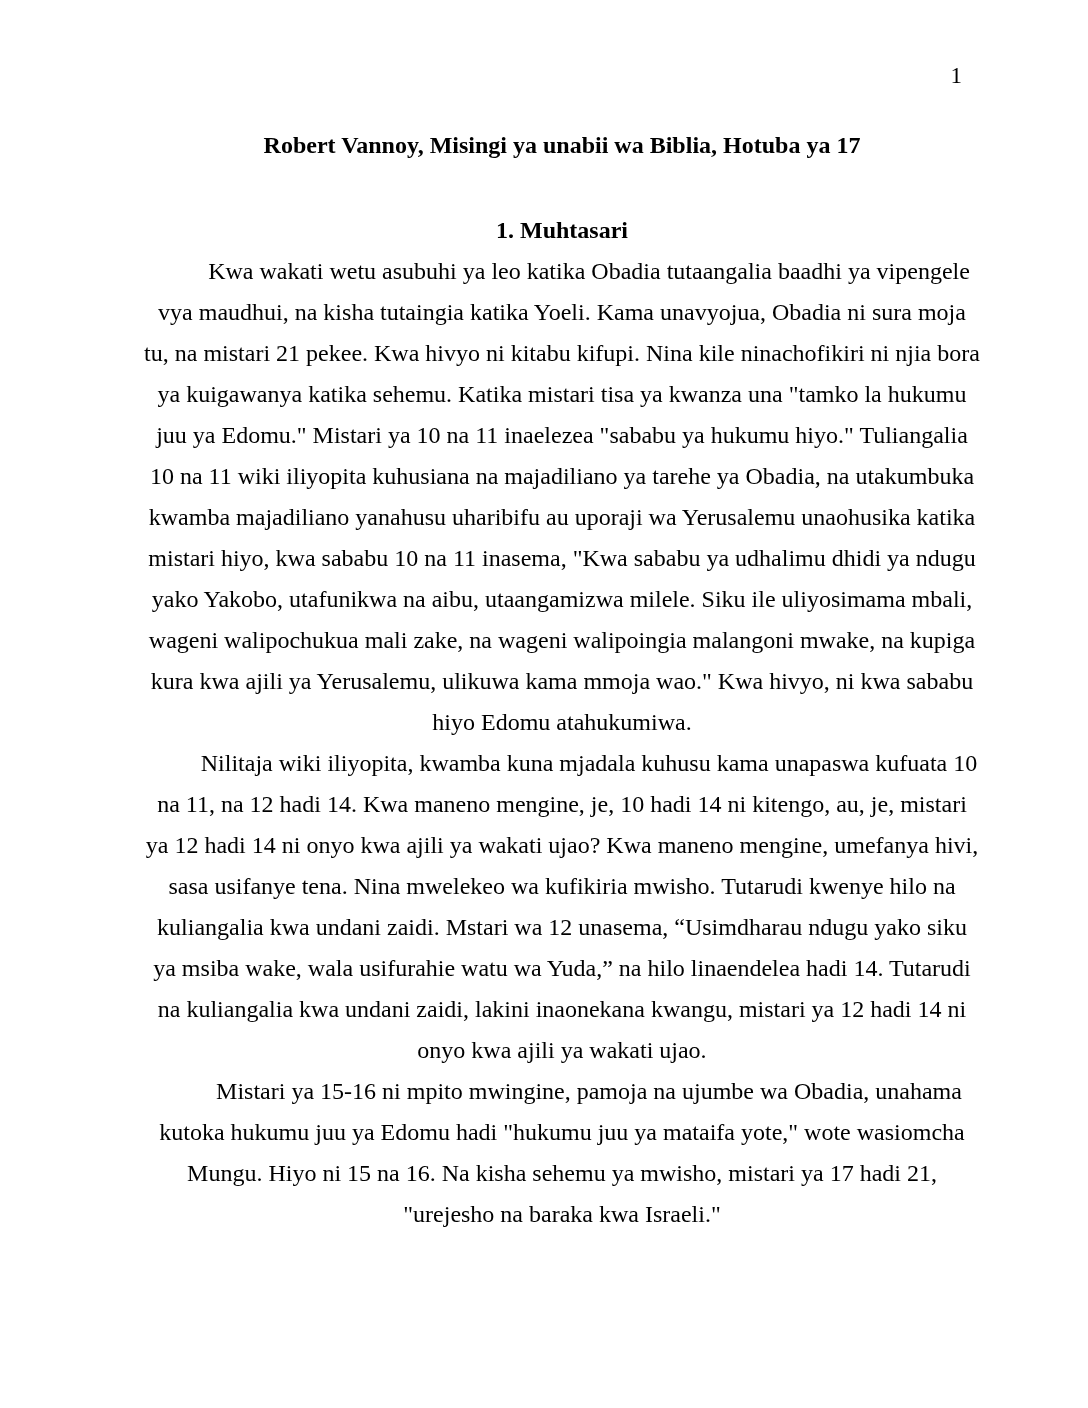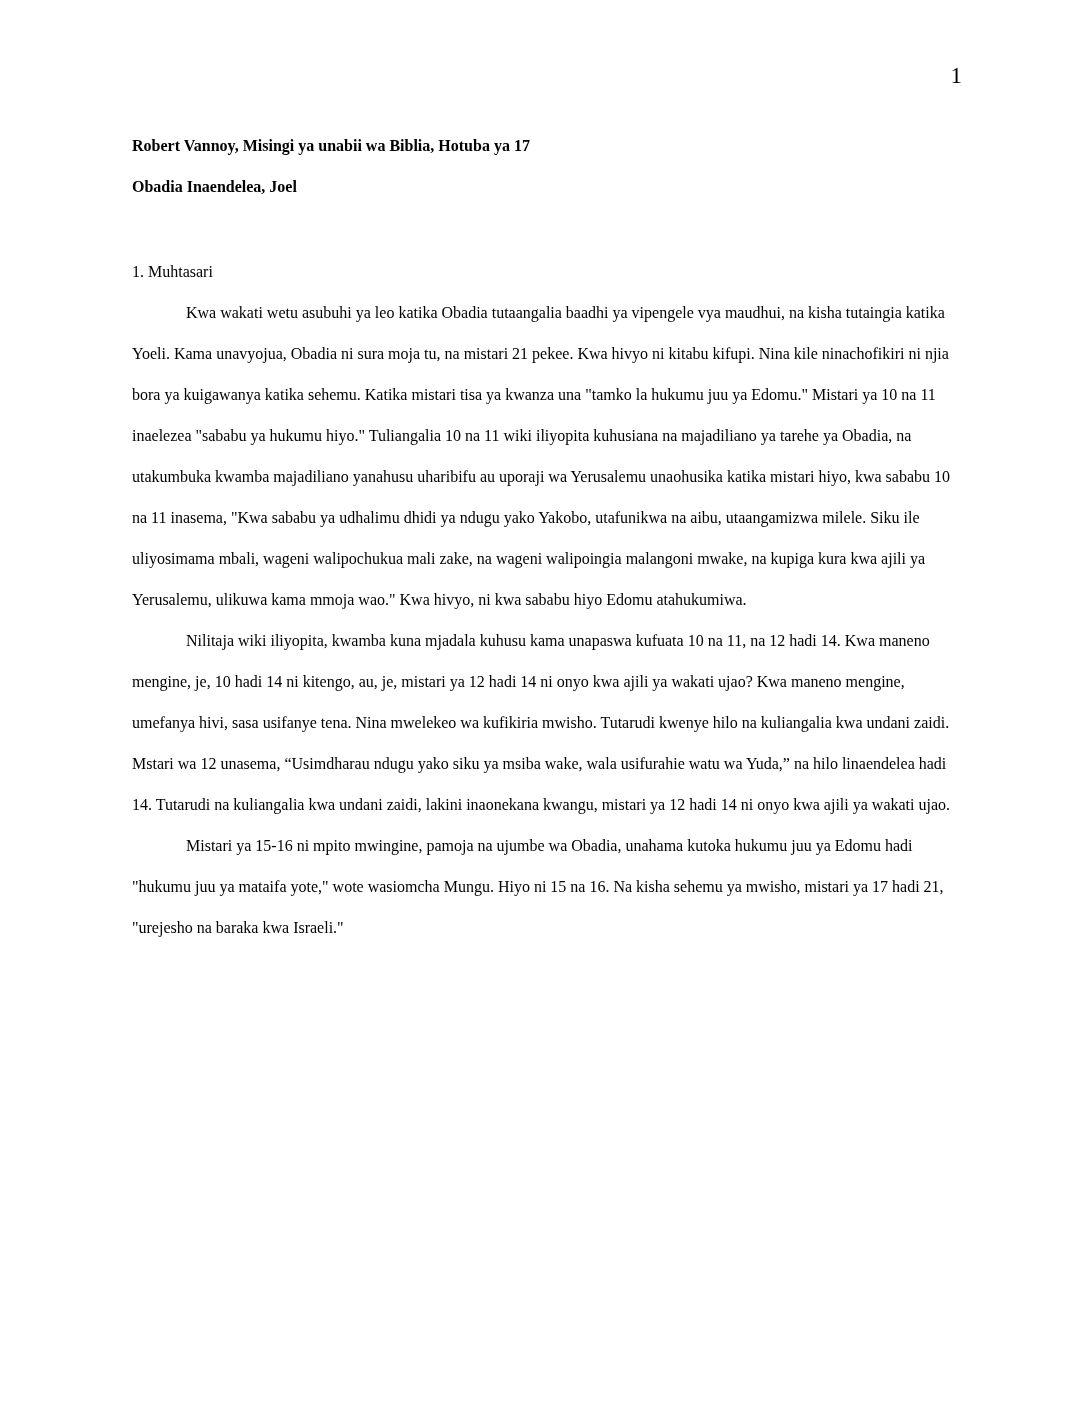--- a/index.html
+++ b/index.html
@@ -25,55 +25,55 @@
     top: 62px;
     left: 128px;
     width: 834px;
     text-align: right;
     font-size: 23px;
     line-height: 28px;
   }
   .content {
     position: absolute;
     top: 125px;
-    left: 132px;
+    left: 144px;
     width: 836px;
-    font-size: 16px;
+    font-size: 24px;
     line-height: 41px;
-    text-align: left;
+    text-align: center;
   }
   .content p {
     margin: 0;
     padding: 0;
   }
   .title-line {
     font-weight: bold;
   }
   .blank-line {
     height: 44px;
   }
   .subsection-heading {
     padding-left: 6px;
+    font-weight: bold;
   }
   .para {
     text-indent: 54px;
   }
 </style>
 </head>
 <body>
 
 <div class="page">
 
   <div class="page-number">1</div>
 
   <div class="content">
 
     <p class="title-line">Robert Vannoy, Misingi ya unabii wa Biblia, Hotuba ya 17</p>
 
-    <p class="title-line">Obadia Inaendelea, Joel</p>
 
     <div class="blank-line"></div>
 
 
     <p class="subsection-heading">1. Muhtasari</p>
 
     <p class="para">Kwa wakati wetu asubuhi ya leo katika Obadia tutaangalia baadhi ya vipengele vya maudhui, na kisha tutaingia katika Yoeli. Kama unavyojua, Obadia ni sura moja tu, na mistari 21 pekee. Kwa hivyo ni kitabu kifupi. Nina kile ninachofikiri ni njia bora ya kuigawanya katika sehemu. Katika mistari tisa ya kwanza una "tamko la hukumu juu ya Edomu." Mistari ya 10 na 11 inaelezea "sababu ya hukumu hiyo." Tuliangalia 10 na 11 wiki iliyopita kuhusiana na majadiliano ya tarehe ya Obadia, na utakumbuka kwamba majadiliano yanahusu uharibifu au uporaji wa Yerusalemu unaohusika katika mistari hiyo, kwa sababu 10 na 11 inasema, "Kwa sababu ya udhalimu dhidi ya ndugu yako Yakobo, utafunikwa na aibu, utaangamizwa milele. Siku ile uliyosimama mbali, wageni walipochukua mali zake, na wageni walipoingia malangoni mwake, na kupiga kura kwa ajili ya Yerusalemu, ulikuwa kama mmoja wao." Kwa hivyo, ni kwa sababu hiyo Edomu atahukumiwa.</p>
 
     <p class="para">Nilitaja wiki iliyopita, kwamba kuna mjadala kuhusu kama unapaswa kufuata 10 na 11, na 12 hadi 14. Kwa maneno mengine, je, 10 hadi 14 ni kitengo, au, je, mistari ya 12 hadi 14 ni onyo kwa ajili ya wakati ujao? Kwa maneno mengine, umefanya hivi, sasa usifanye tena. Nina mwelekeo wa kufikiria mwisho. Tutarudi kwenye hilo na kuliangalia kwa undani zaidi. Mstari wa 12 unasema, “Usimdharau ndugu yako siku ya msiba wake, wala usifurahie watu wa Yuda,” na hilo linaendelea hadi 14. Tutarudi na kuliangalia kwa undani zaidi, lakini inaonekana kwangu, mistari ya 12 hadi 14 ni onyo kwa ajili ya wakati ujao.</p>
 

